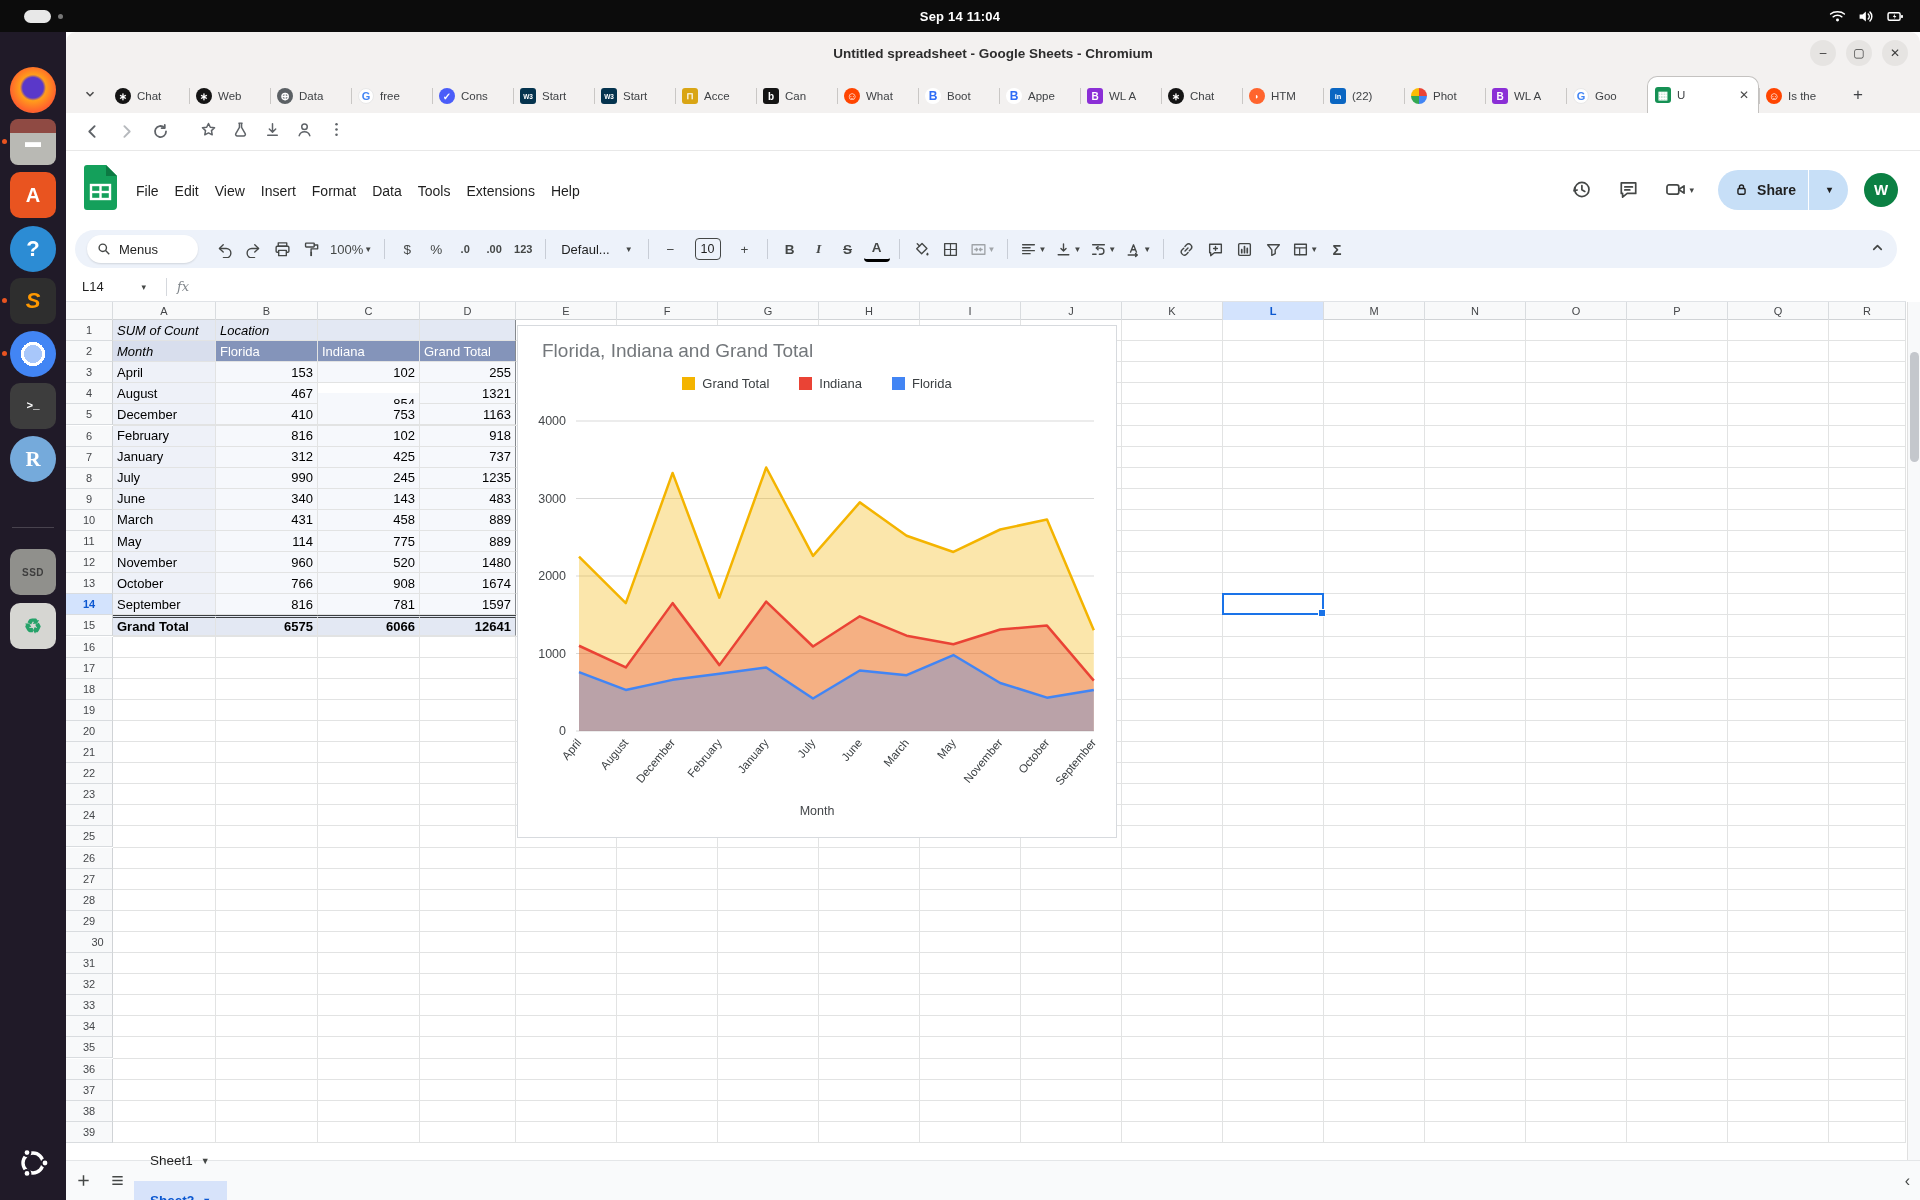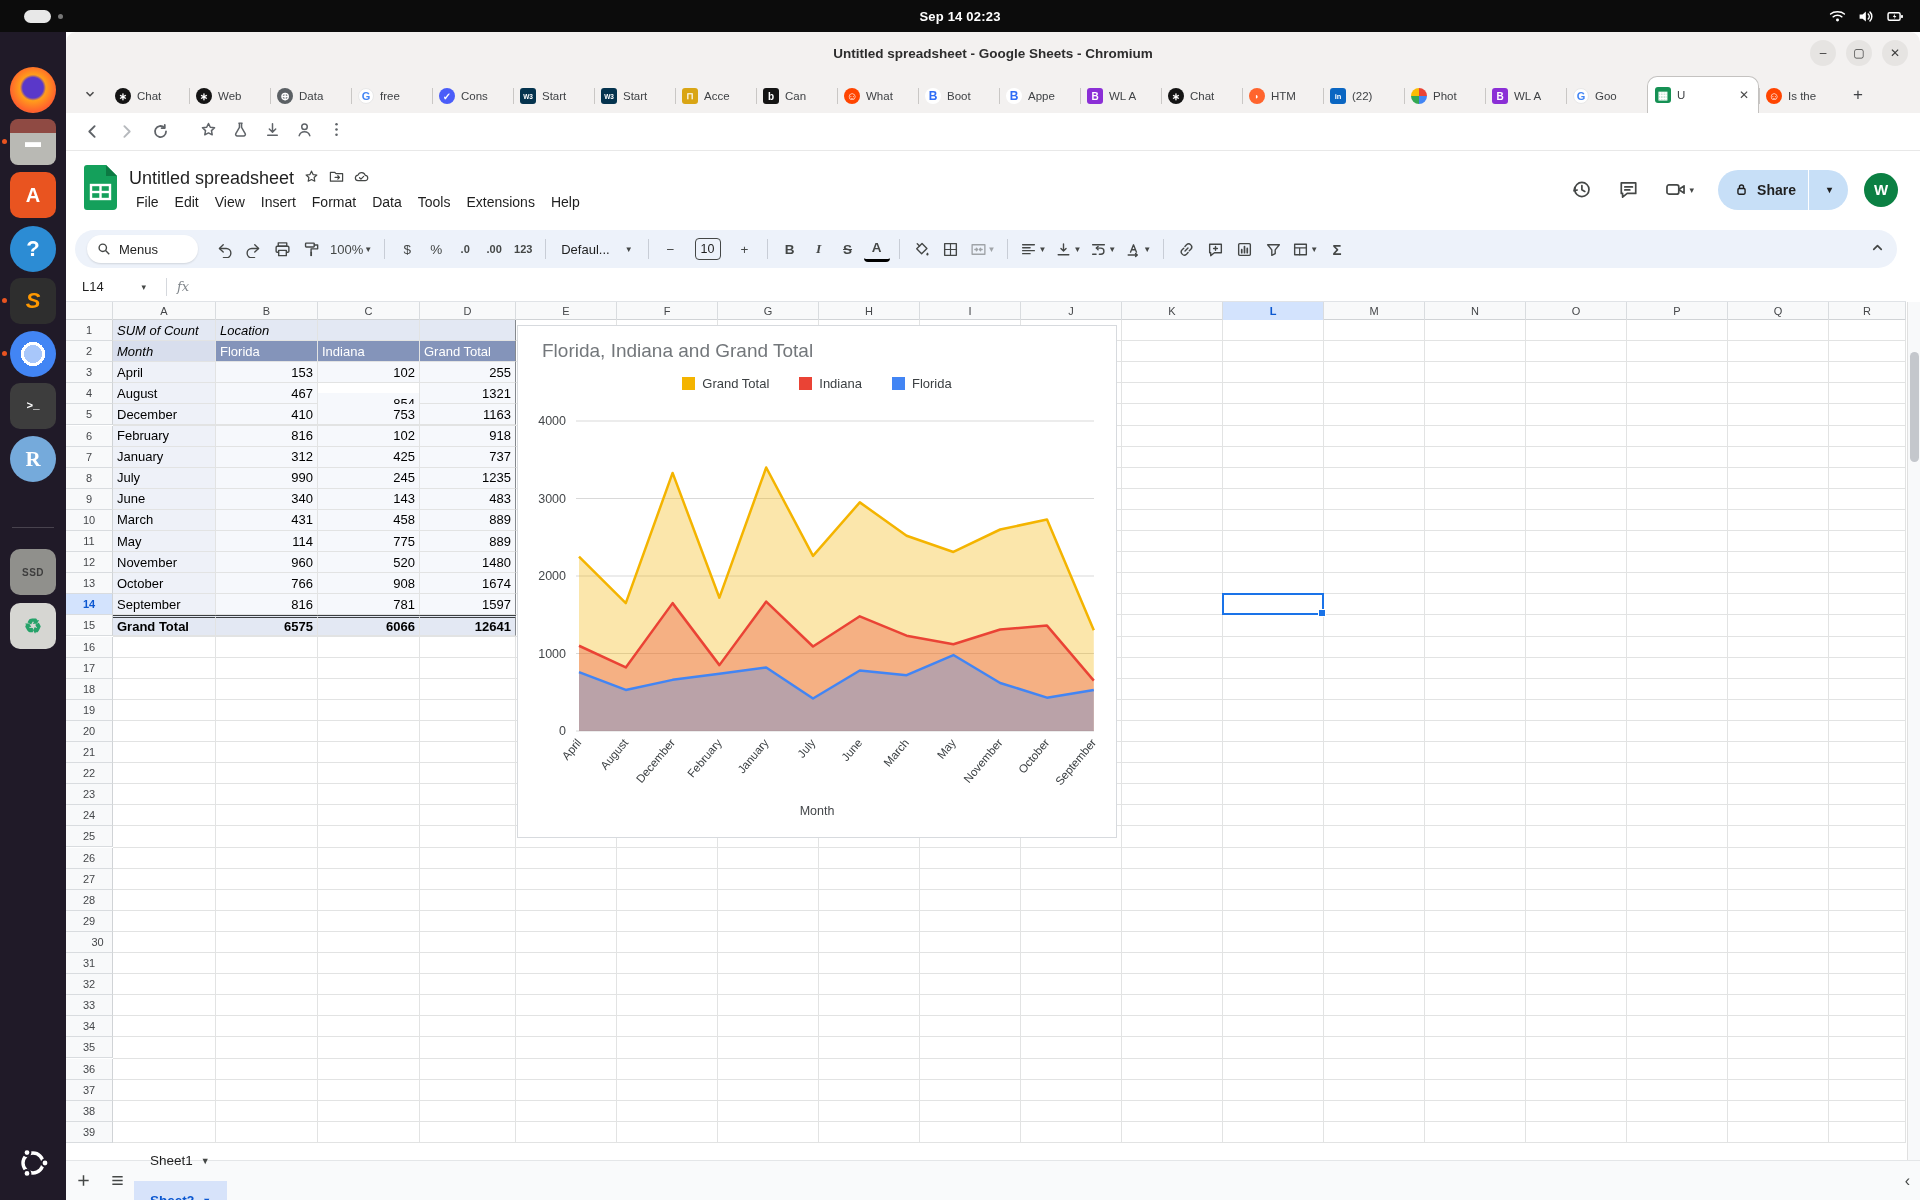--- a/index.html
+++ b/index.html
@@ -154,21 +154,21 @@
 </head>
 <body>
 
 <div id="screen">
 
   <header id="gnomebar">
     <div class="ws">
       <span class="pill"></span>
       <span class="dot2"></span>
     </div>
-    <div class="clock">Sep 14 02:23</div>
+    <div class="clock">Sep 14 11:04</div>
     <div id="tray">
         <span>
           <svg width="17" height="17" viewBox="0 0 16 16" fill="none" stroke="#fff" stroke-width="1.4" stroke-linecap="round" stroke-linejoin="round">
             <path d="M1.5 5.6C4.6 2.8 11.4 2.8 14.5 5.6"></path>
             <path d="M3.9 8.3c2.3-2 5.9-2 8.2 0"></path>
             <circle cx="8" cy="11.2" r="1.4" fill="#fff" stroke="none"></circle>
           </svg>
         </span>
         <span>
           <svg width="17" height="17" viewBox="0 0 16 16" fill="none" stroke="#fff" stroke-width="1.4" stroke-linecap="round" stroke-linejoin="round">
@@ -363,36 +363,20 @@
       <span id="gslogo">
         <svg width="33" height="45" viewBox="0 0 33 45">
             <path d="M3 0h19l11 11v30a4 4 0 0 1-4 4H3a3 3 0 0 1-3-3V3a3 3 0 0 1 3-3z" fill="#14A05B"></path>
             <path d="M22 0l11 11H22z" fill="#0c7a43"></path>
             <rect x="7" y="20" width="19" height="14" fill="none" stroke="#fff" stroke-width="2.4"></rect>
             <line x1="7" y1="27" x2="26" y2="27" stroke="#fff" stroke-width="2.4"></line>
             <line x1="16.5" y1="20" x2="16.5" y2="34" stroke="#fff" stroke-width="2.4"></line>
           </svg>
       </span>
       <div class="titleblock">
-        <div class="trow">
-          <span id="gstitle">Untitled spreadsheet</span>
-          <span id="titleicons">
-              <span><svg width="15" height="15" viewBox="0 0 16 16" fill="none" stroke="#444746" stroke-width="1.3" stroke-linecap="round" stroke-linejoin="round">
-                  <path d="M8 2.3l1.7 3.6 4 .5-2.9 2.7.7 3.9L8 11.2 4.5 13l.7-3.9L2.3 6.4l4-.5z"></path>
-                </svg></span>
-              <span><svg width="15" height="15" viewBox="0 0 16 16" fill="none" stroke="#444746" stroke-width="1.3" stroke-linecap="round" stroke-linejoin="round">
-                  <path d="M1.5 3.5h4.5L7.5 5h7v8h-13z"></path>
-                  <path d="M6.5 9h4.5M9.4 7.2 11.2 9l-1.8 1.8"></path>
-                </svg></span>
-              <span><svg width="15" height="15" viewBox="0 0 16 16" fill="none" stroke="#444746" stroke-width="1.3" stroke-linecap="round" stroke-linejoin="round">
-                  <path d="M4.6 12.5a3 3 0 0 1-.3-6A4 4 0 0 1 12 6.9a2.8 2.8 0 0 1-.3 5.6z"></path>
-                  <path d="M5.9 9.3l1.5 1.5 2.9-2.9"></path>
-                </svg></span>
-            </span>
-        </div>
         <div id="gsmenus">
             <span class="gsmenu">File</span>
             <span class="gsmenu">Edit</span>
             <span class="gsmenu">View</span>
             <span class="gsmenu">Insert</span>
             <span class="gsmenu">Format</span>
             <span class="gsmenu">Data</span>
             <span class="gsmenu">Tools</span>
             <span class="gsmenu">Extensions</span>
             <span class="gsmenu">Help</span>

